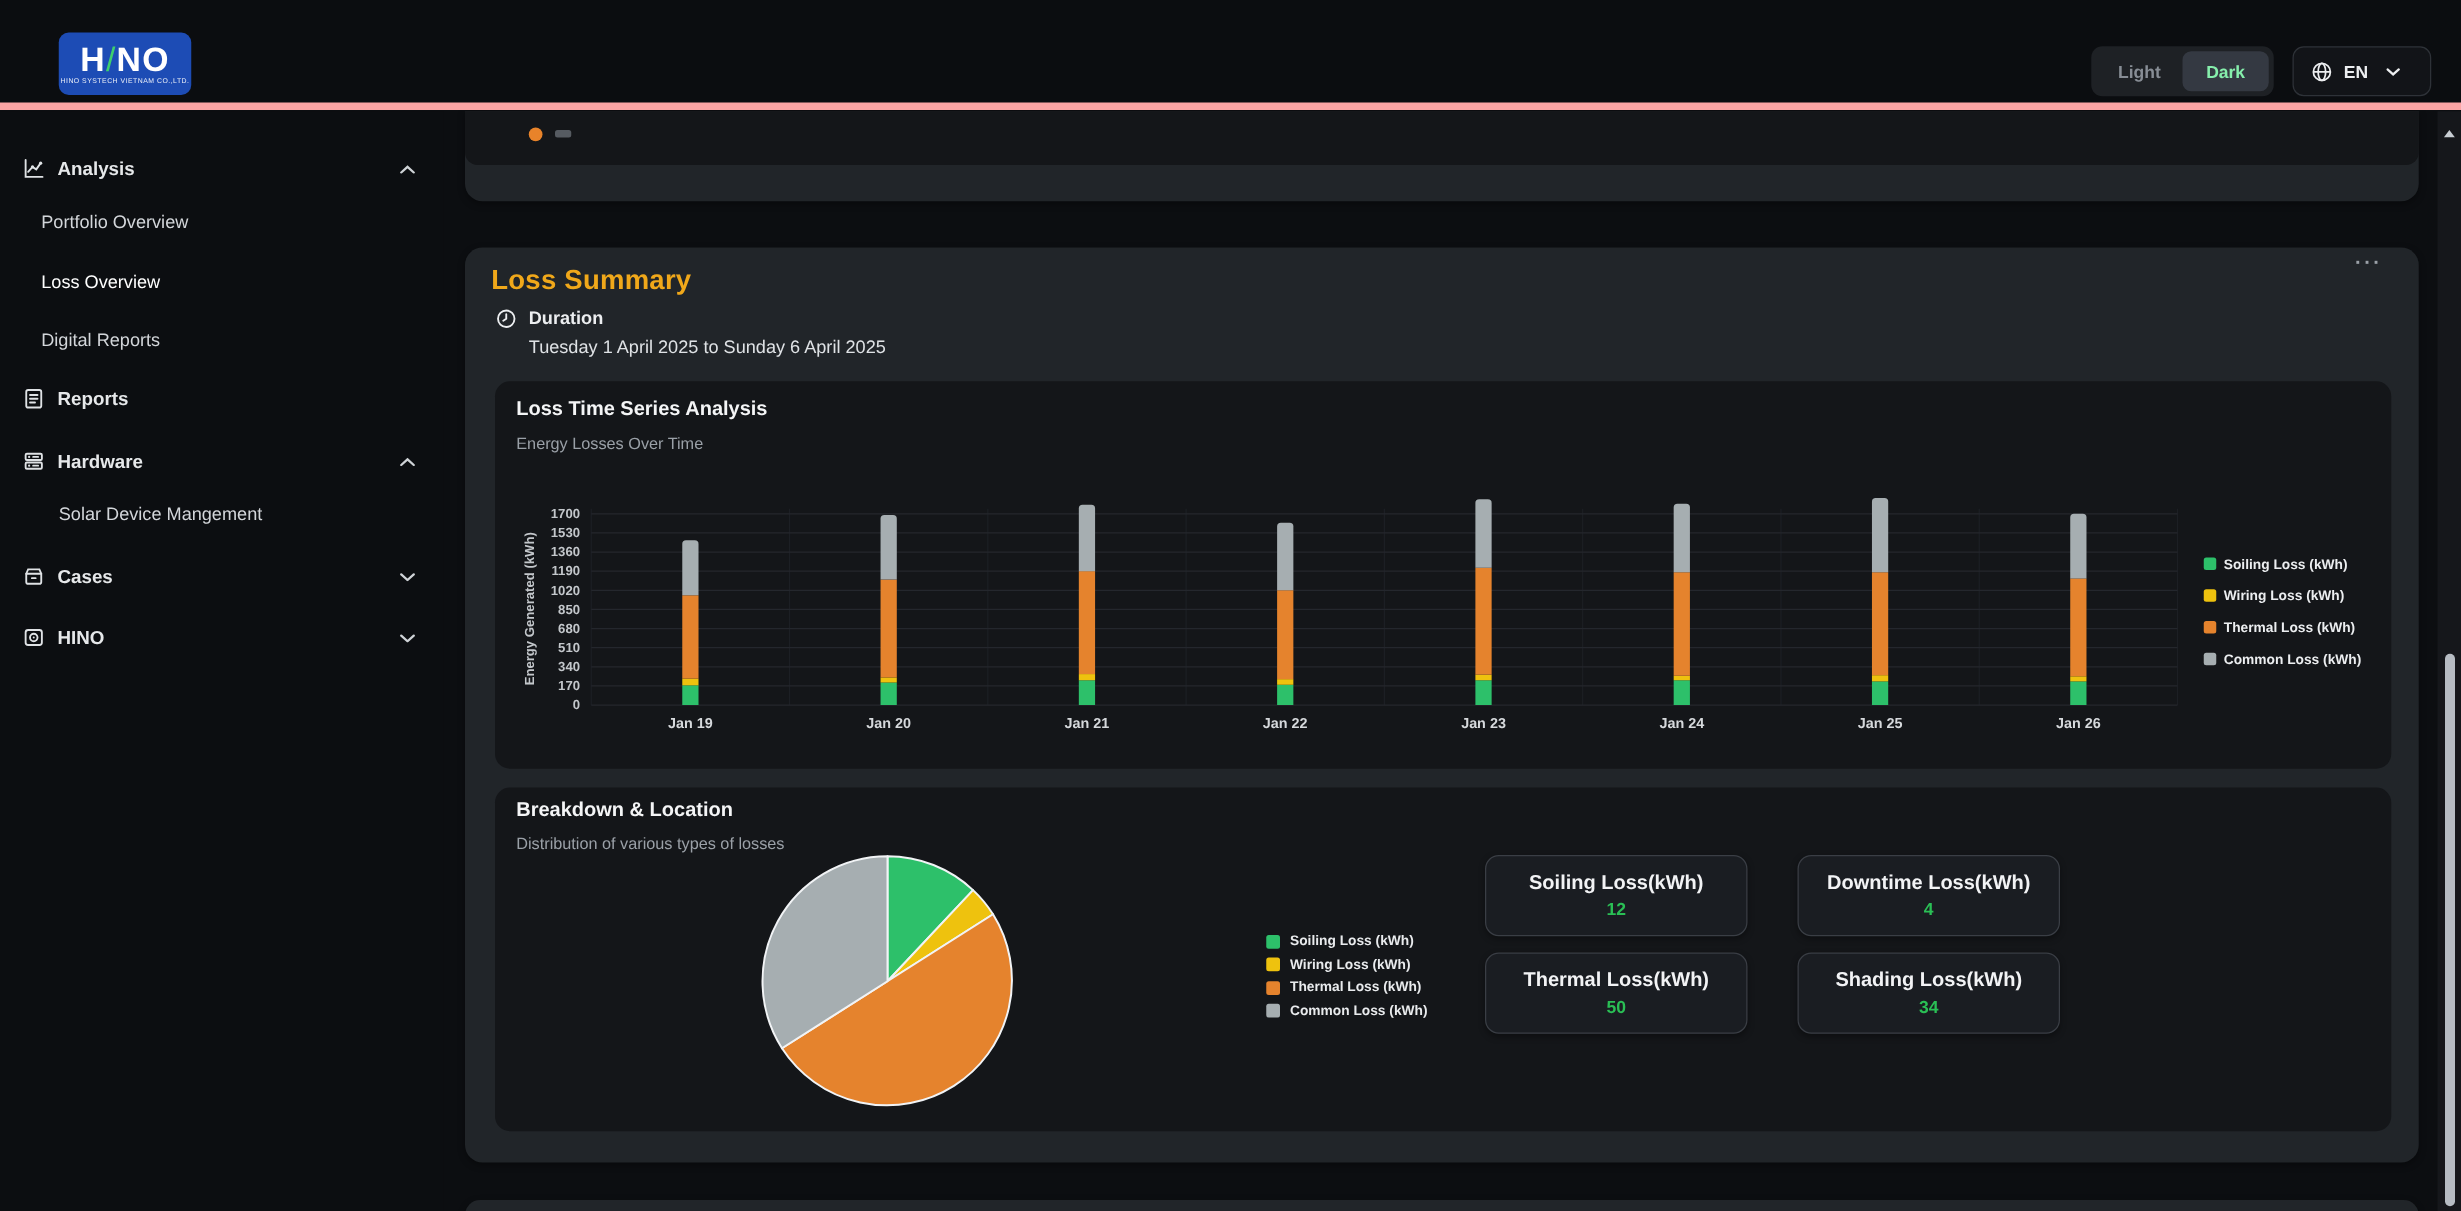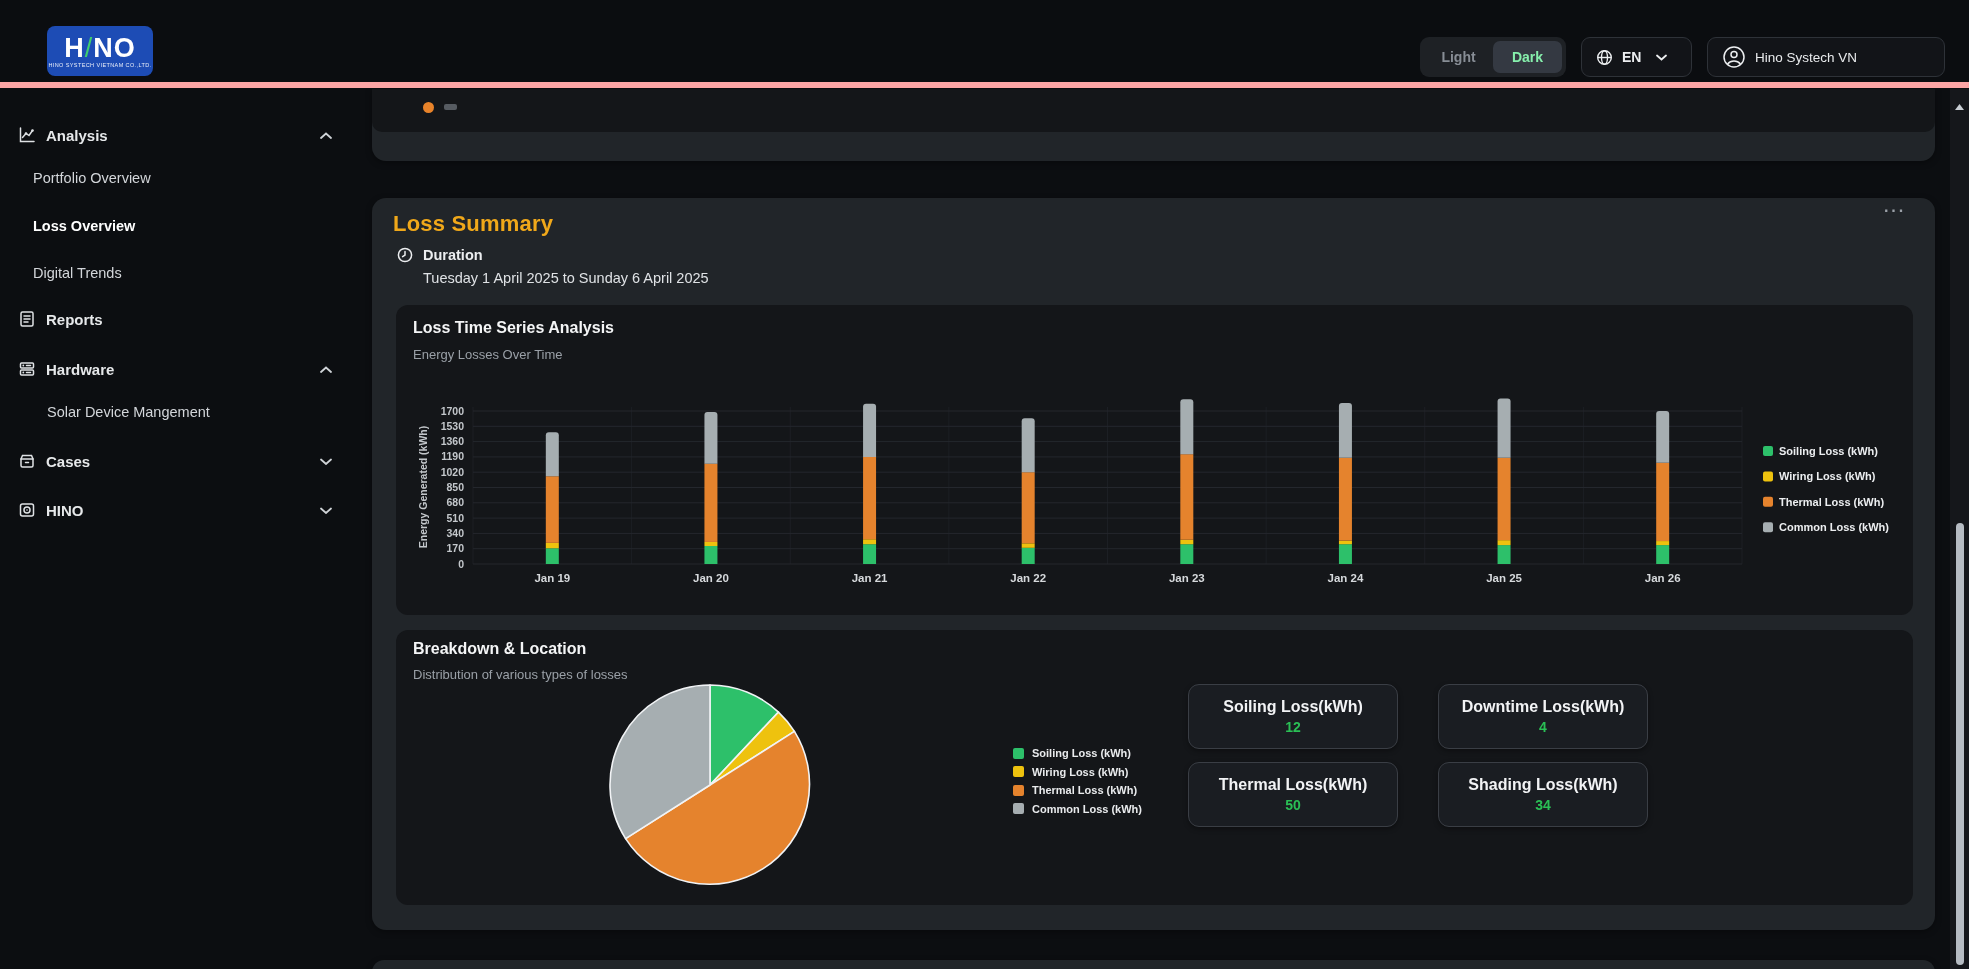--- a/index.html
+++ b/index.html
@@ -28,21 +28,21 @@
   .profile { width:238px; }
   .profile .name { font-size:13.5px; font-weight:500; color:#e8eaec; }
   .icon { display:inline-flex; align-items:center; justify-content:center; color:#eceef0; }
 
   
   .sidebar { position:absolute; left:0; top:89px; width:355px; height:916px; background:#0c0e11; }
   .nav-row { position:absolute; left:0; width:355px; height:34px; display:flex; align-items:center; cursor:pointer; }
   .nav-row .nav-icon { position:absolute; left:17px; width:20px; height:20px; color:#dfe2e5; }
   .nav-row .nav-label { position:absolute; color:#e6e8ea; font-size:15px; font-weight:600; }
   .nav-row.child .nav-label { font-weight:400; color:#d3d6da; font-size:14.5px; }
-  .nav-row.child.active .nav-label { color:#ffffff; font-weight:700; }
+  .nav-row.child.active .nav-label { color:#ffffff; font-weight:400; }
   .nav-row .chev { position:absolute; left:320px; color:#cfd3d7; }
 
   
   .card { position:absolute; background:#212529; border-radius:14px; box-shadow:0 2px 6px rgba(0,0,0,.35); }
   .partial-card { left:372px; top:89px; width:1563px; height:72px; border-top-left-radius:0; border-top-right-radius:0; }
   .partial-inner { position:absolute; left:0px; top:0px; width:1563px; height:43px; background:#141619;
     border-bottom-left-radius:10px; border-bottom-right-radius:10px; }
   .mini-dot { position:absolute; left:51px; top:13px; width:11px; height:11px; border-radius:50%; background:#e8832a; }
   .mini-frag { position:absolute; left:72px; top:15px; width:13px; height:6px; border-radius:2px; background:#565b61; }
 
@@ -104,30 +104,20 @@
             <line x1="1.7" y1="8.5" x2="15.3" y2="8.5"></line>
           </svg>
         </span>
         <span class="code">EN</span>
         <span class="icon" style="margin-left:6px">
           <svg width="11" height="7" viewBox="0 0 11 7" fill="none" stroke="#eceef0" stroke-width="1.8" stroke-linecap="round">
               <polyline points="1,1.5 5.5,5.5 10,1.5"></polyline>
             </svg>
         </span>
       </div>
-      <div class="pillbtn profile">
-        <span class="icon">
-          <svg width="24" height="24" viewBox="0 0 24 24" fill="none" stroke="#eceef0" stroke-width="1.5">
-            <circle cx="12" cy="12" r="10"></circle>
-              <circle cx="12" cy="9.5" r="3"></circle>
-            <path d="M5.5 19 A 8.5 8.5 0 0 1 18.5 19"></path>
-          </svg>
-        </span>
-        <span class="name">Hino Systech VN</span>
-      </div>
     </div>
   </header>
 
   <aside class="sidebar">
     <nav id="side-nav">
         <div class="nav-row" style="top: 29px;">
           <span class="nav-icon icon">
             <svg width="20" height="20" viewBox="0 0 20 20" fill="none" stroke="currentColor" stroke-width="1.5" stroke-linecap="round">
               <path d="M3.5 3 v13.5 H17"></path>
               <polyline points="5.5,12.5 9,8.5 12,10.5 15.5,5.5"></polyline>
@@ -142,21 +132,21 @@
             </svg>
           </span>
         </div>
         <div class="nav-row child" style="top: 72px;">
           <span class="nav-label" style="left: 33px;">Portfolio Overview</span>
         </div>
         <div class="nav-row child active" style="top: 120px;">
           <span class="nav-label" style="left: 33px;">Loss Overview</span>
         </div>
         <div class="nav-row child" style="top: 167px;">
-          <span class="nav-label" style="left: 33px;">Digital Trends</span>
+          <span class="nav-label" style="left: 33px;">Digital Reports</span>
         </div>
         <div class="nav-row" style="top: 213px;">
           <span class="nav-icon icon">
             <svg width="20" height="20" viewBox="0 0 20 20" fill="none" stroke="currentColor" stroke-width="1.5" stroke-linecap="round">
               <rect x="4" y="3" width="12" height="14" rx="1.5"></rect>
               <line x1="7" y1="7" x2="13" y2="7"></line>
               <line x1="7" y1="10" x2="13" y2="10"></line>
               <line x1="7" y1="13" x2="11" y2="13"></line>
             </svg>
           </span>

